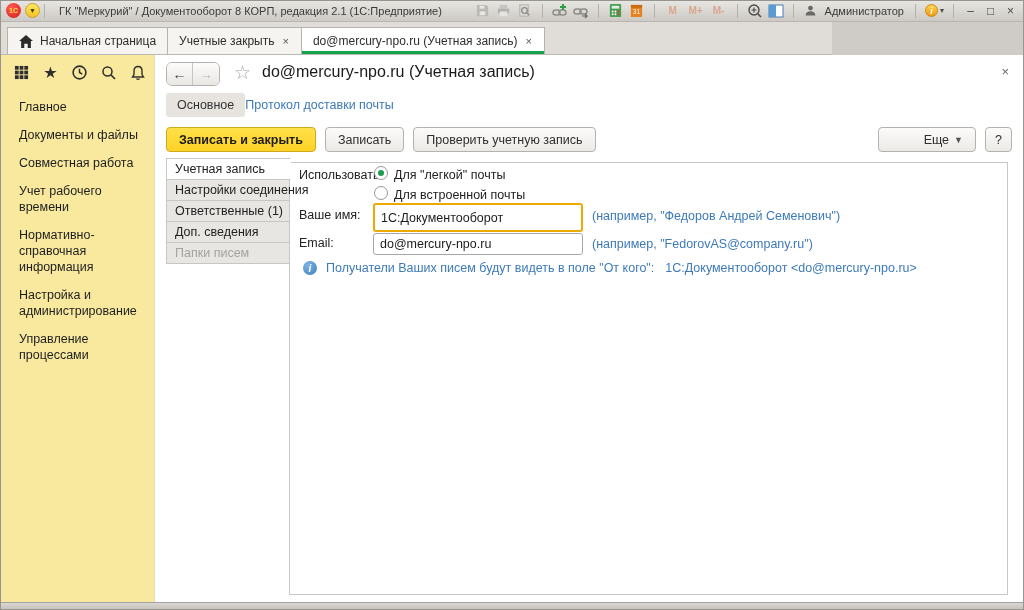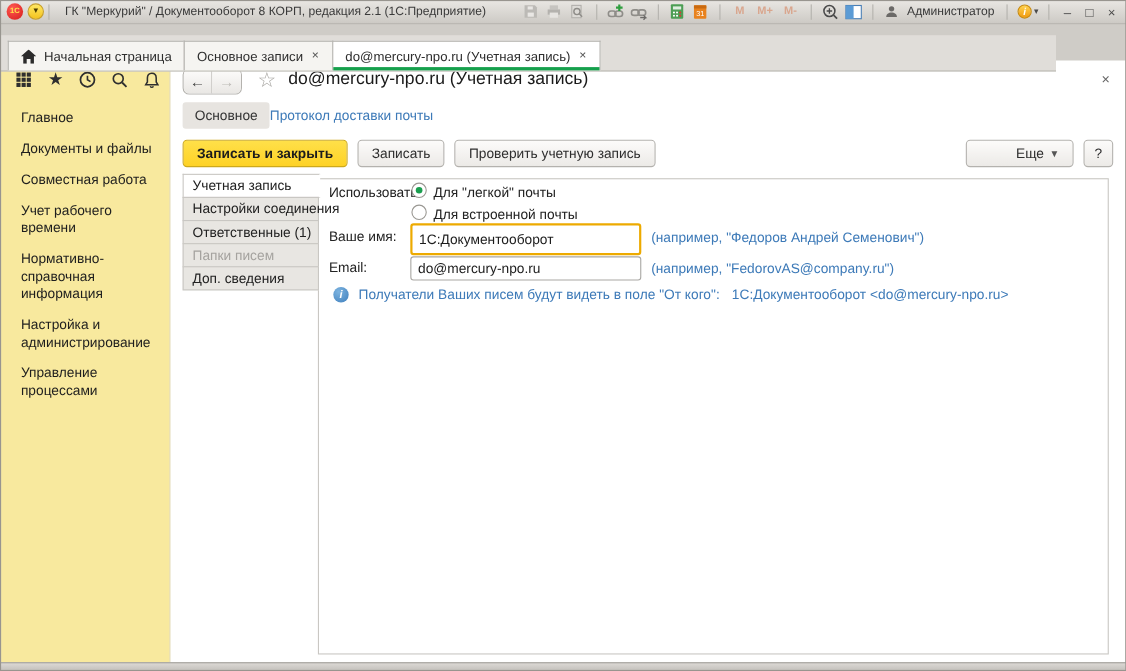--- a/index.html
+++ b/index.html
@@ -21,21 +21,21 @@
   .tb-ico { width:16px; height:16px; display:flex; align-items:center; justify-content:center; }
   .mem { font-size:10px; font-weight:bold; color:#d9a68e; width:18px; text-align:center; }
   .user-name { font-size:11px; color:#3a3a3a; margin:0 2px 0 1px; }
   .info-btn { display:flex; align-items:center; gap:2px; }
   .info-circle { width:13px; height:13px; border-radius:50%; background:linear-gradient(#ffd24d,#f09b12);
     border:1px solid #c98c10; color:#fff; font-size:9px; font-weight:bold; font-style:italic;
     display:flex; align-items:center; justify-content:center; }
   .win-ctl { font-size:12px; color:#4a4a4a; width:15px; text-align:center; line-height:14px; }
 
   
-  .tabbar { position:absolute; left:0; top:32px; width:960px; height:33px; background:#e0ddd9;
+  .tabbar { position:absolute; left:0; top:22px; width:832px; height:33px; background:#e0ddd9;
     border-bottom:1px solid #bbb9b4; display:flex; align-items:flex-end; padding-left:7px; z-index:2; }
   .tab { height:27px; border:1px solid #b5b3af; border-bottom:none; background:#f5f4f1;
     display:flex; align-items:center; gap:7px; padding:0 11px; font-size:12px; color:#2e2e2e;
     position:relative; margin-left:-1px; white-space:nowrap; }
   .tab:first-child { margin-left:0; }
   .tab.active { background:#ffffff; }
   .tab.active::after { content:""; position:absolute; left:0; right:0; bottom:0; height:3px; background:#15a04c; }
   .tab-close { font-size:11px; color:#555; padding:0 1px; }
 
   
@@ -203,21 +203,21 @@
 </div>
 
 <div class="tabbar">
   <div class="tab">
     <svg width="14" height="13" viewBox="0 0 16 15">
         <path d="M8 0l8 7h-2.4v8H10V10H6v5H2.4V7H0z" fill="#2b2b2b"></path>
       </svg>
     <span>Начальная страница</span>
   </div>
   <div class="tab">
-    <span>Основное записи</span>
+    <span>Учетные закрыть</span>
     <span class="tab-close">×</span>
   </div>
   <div class="tab active">
     <span>do@mercury-npo.ru (Учетная запись)</span>
     <span class="tab-close">×</span>
   </div>
 </div>
 
 <div class="sidebar">
   <div class="sb-icons">
@@ -292,22 +292,22 @@
     </div>
     <div class="btn btn-help">?</div>
   </div>
 
   <div class="panel"></div>
 
   <div class="sec-tabs">
     <div class="sec-tab active">Учетная запись</div>
     <div class="sec-tab">Настройки соединения</div>
     <div class="sec-tab">Ответственные (1)</div>
+    <div class="sec-tab">Доп. сведения</div>
     <div class="sec-tab disabled">Папки писем</div>
-    <div class="sec-tab">Доп. сведения</div>
   </div>
 
   <div class="form">
     <div class="f-label" style="left:10px;top:6px;">Использовать:</div>
 
     <div class="radio checked" style="left:85px;top:4px;"></div>
     <div class="r-label" style="left:105px;top:6px;">Для "легкой" почты</div>
 
     <div class="radio" style="left:85px;top:24px;"></div>
     <div class="r-label" style="left:105px;top:26px;">Для встроенной почты</div>

